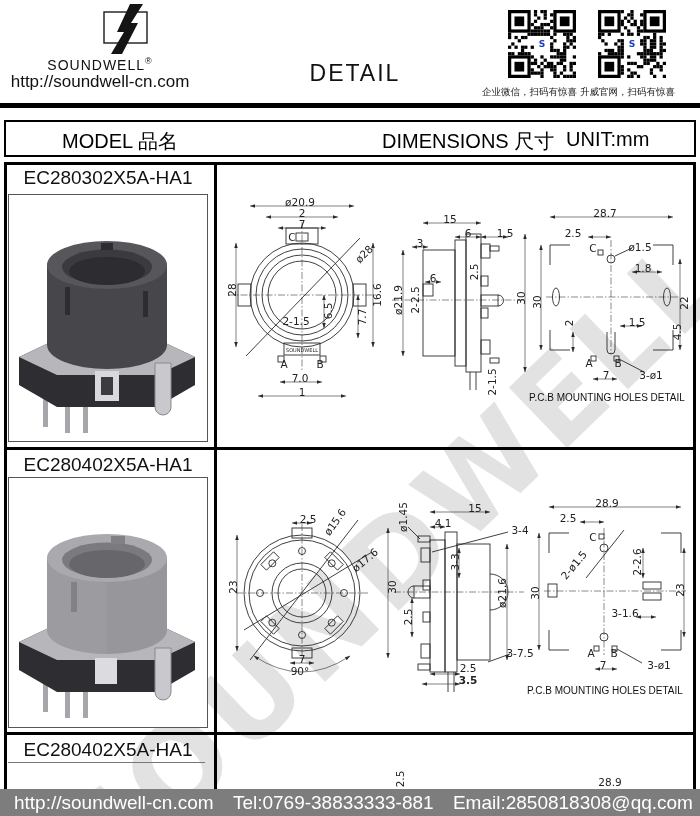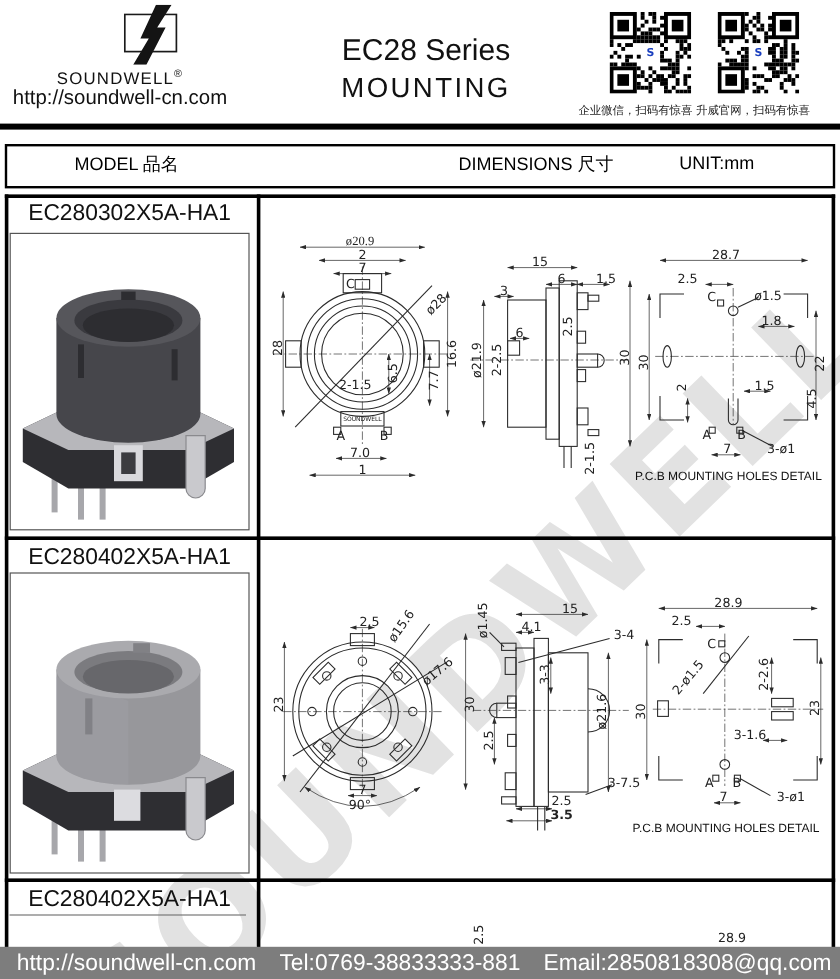--- a/index.html
+++ b/index.html
@@ -8,21 +8,21 @@
 .watermark{position:absolute;left:40px;top:822px;transform:rotate(-44deg);transform-origin:0 0;font-family:"DejaVu Sans",sans-serif;font-weight:700;font-size:115px;letter-spacing:6px;color:#e2e2e2;z-index:0;white-space:nowrap;line-height:1}
 .z1{z-index:1}
 .brand-name{position:absolute;left:15px;top:56px;width:170px;text-align:center;font-size:14px;letter-spacing:1px;color:#111}
 .brand-url{position:absolute;left:5px;top:72px;width:190px;text-align:center;font-size:17px;color:#111}
 .doc-title1{position:absolute;left:255px;top:28px;width:200px;text-align:center;font-size:25px;color:#111}
 .doc-title2{position:absolute;left:255px;top:60px;width:200px;text-align:center;font-size:23px;letter-spacing:2px;color:#111}
 .qr{position:absolute;top:10px}
 .qr-cap{position:absolute;top:86px;font-size:9.5px;color:#222;white-space:nowrap}
 .hrule{position:absolute;left:0;top:103px;width:700px;height:5px;background:#000}
 .thead-box{position:absolute;left:4px;top:120px;width:688px;height:33px;border:2px solid #000;background:transparent}
-.th-txt{position:absolute;top:128px;font-size:15px;color:#000;white-space:nowrap}
+.th-txt{position:absolute;top:128px;font-size:20px;color:#000;white-space:nowrap}
 .outer-box{position:absolute;left:4px;top:162px;width:686px;height:654px;border-left:3px solid #000;border-right:3px solid #000;border-top:3px solid #000}
 .vdiv{position:absolute;left:214px;top:162px;width:3px;height:654px;background:#000}
 .hsep{position:absolute;left:4px;width:692px;height:3px;background:#000}
 .model-title{position:absolute;left:8px;width:200px;text-align:center;font-size:19px;color:#111;white-space:nowrap}
 .photo-box{position:absolute;left:8px;width:198px;border:1px solid #555;background:#fff}
 .drawing{position:absolute}
 .drawing svg{position:absolute;left:0;top:0;overflow:visible}
 .dim-label{position:absolute;font-family:"DejaVu Sans",sans-serif;font-size:10.5px;color:#222;white-space:nowrap;line-height:1}
 .pcb-caption{position:absolute;font-size:10px;color:#111;text-align:center;white-space:nowrap}
 .partial-strip{position:absolute;left:214px;top:732px;width:483px;height:57px;overflow:hidden}
@@ -40,22 +40,21 @@
 
 <div class="abs z1" style="left:0;top:0;width:700px;height:103px">
   <svg class="abs" style="left:103px;top:11px" width="46" height="34" viewBox="0 0 46 34">
     <rect x="1" y="1" width="43" height="31" fill="none" stroke="#1a1a1a" stroke-width="1.4"></rect>
   </svg>
   <svg class="abs" style="left:110px;top:4px" width="34" height="50" viewBox="0 0 34 50">
     <path d="M20 0 H33 L21 19 H28 L12 50 H1 L14 28 H7 Z" fill="#141414"></path>
   </svg>
   <div class="brand-name"><span>SOUNDWELL</span><sup>®</sup></div>
   <div class="brand-url">http://soundwell-cn.com</div>
-  <div class="doc-title1">EC28 Series</div>
-  <div class="doc-title2">MOUNTING</div>
+  <div class="doc-title2">DETAIL</div>
   <svg class="qr" style="left:508px" width="68" height="68" viewBox="0 0 67.2 67.2">
       <rect x="0" y="0" width="67.2" height="67.2" fill="#fff"></rect>
       <g fill="#000">
         <rect x="25.6" y="0" width="3.2" height="3.2"></rect>
         <rect x="32" y="0" width="3.2" height="3.2"></rect>
         <rect x="35.2" y="0" width="3.2" height="3.2"></rect>
         <rect x="25.6" y="3.2" width="3.2" height="3.2"></rect>
         <rect x="35.2" y="3.2" width="3.2" height="3.2"></rect>
         <rect x="41.6" y="3.2" width="3.2" height="3.2"></rect>
         <rect x="28.8" y="6.4" width="3.2" height="3.2"></rect>
@@ -380,21 +379,21 @@
     <line x1="28" y1="28" x2="132" y2="28" class="dl" marker-start="url(#arw)" marker-end="url(#arw)"></line>
     <line x1="44" y1="39" x2="116" y2="39" class="dl" marker-start="url(#arw)" marker-end="url(#arw)"></line>
     <line x1="56" y1="50" x2="104" y2="50" class="dl" marker-start="url(#arw)" marker-end="url(#arw)"></line>
     <line x1="14" y1="65" x2="14" y2="169" class="dl" marker-start="url(#arw)" marker-end="url(#arw)"></line>
     <line x1="151" y1="65" x2="151" y2="169" class="dl" marker-start="url(#arw)" marker-end="url(#arw)"></line>
     <line x1="136" y1="117" x2="136" y2="160" class="dl" marker-start="url(#arw)" marker-end="url(#arw)"></line>
     <line x1="102" y1="117" x2="102" y2="150" class="dl" marker-start="url(#arw)" marker-end="url(#arw)"></line>
     <line x1="58" y1="204" x2="100" y2="204" class="dl" marker-start="url(#arw)" marker-end="url(#arw)"></line>
     <line x1="36" y1="218" x2="124" y2="218" class="dl" marker-start="url(#arw)" marker-end="url(#arw)"></line>
   </svg>
-<span class="dim-label" style="left: 78px; top: 24px; transform: translate(-50%, -50%); font-family: Liberation Serif, serif;">ø20.9</span>
+<span class="dim-label" style="left: 78px; top: 24px; transform: translate(-50%, -50%);">ø20.9</span>
     <span class="dim-label" style="left: 80px; top: 35px; transform: translate(-50%, -50%);">2</span>
     <span class="dim-label" style="left: 80px; top: 46px; transform: translate(-50%, -50%);">7</span>
     <span class="dim-label" style="left: 70px; top: 59px; transform: translate(-50%, -50%);">C</span>
     <span class="dim-label" style="left: 142px; top: 76px; transform: translate(-50%, -50%) rotate(-45deg);">ø28</span>
     <span class="dim-label" style="left: 10px; top: 112px; transform: translate(-50%, -50%) rotate(-90deg);">28</span>
     <span class="dim-label" style="left: 155px; top: 117px; transform: translate(-50%, -50%) rotate(-90deg);">16.6</span>
     <span class="dim-label" style="left: 140px; top: 139px; transform: translate(-50%, -50%) rotate(-90deg);">7.7</span>
     <span class="dim-label" style="left: 106px; top: 133px; transform: translate(-50%, -50%) rotate(-90deg);">6.5</span>
     <span class="dim-label" style="left: 74px; top: 143px; transform: translate(-50%, -50%);">2-1.5</span>
     <span class="dim-label" style="left: 80px; top: 172px; font-size: 5px; transform: translate(-50%, -50%);">SOUNDWELL</span>

